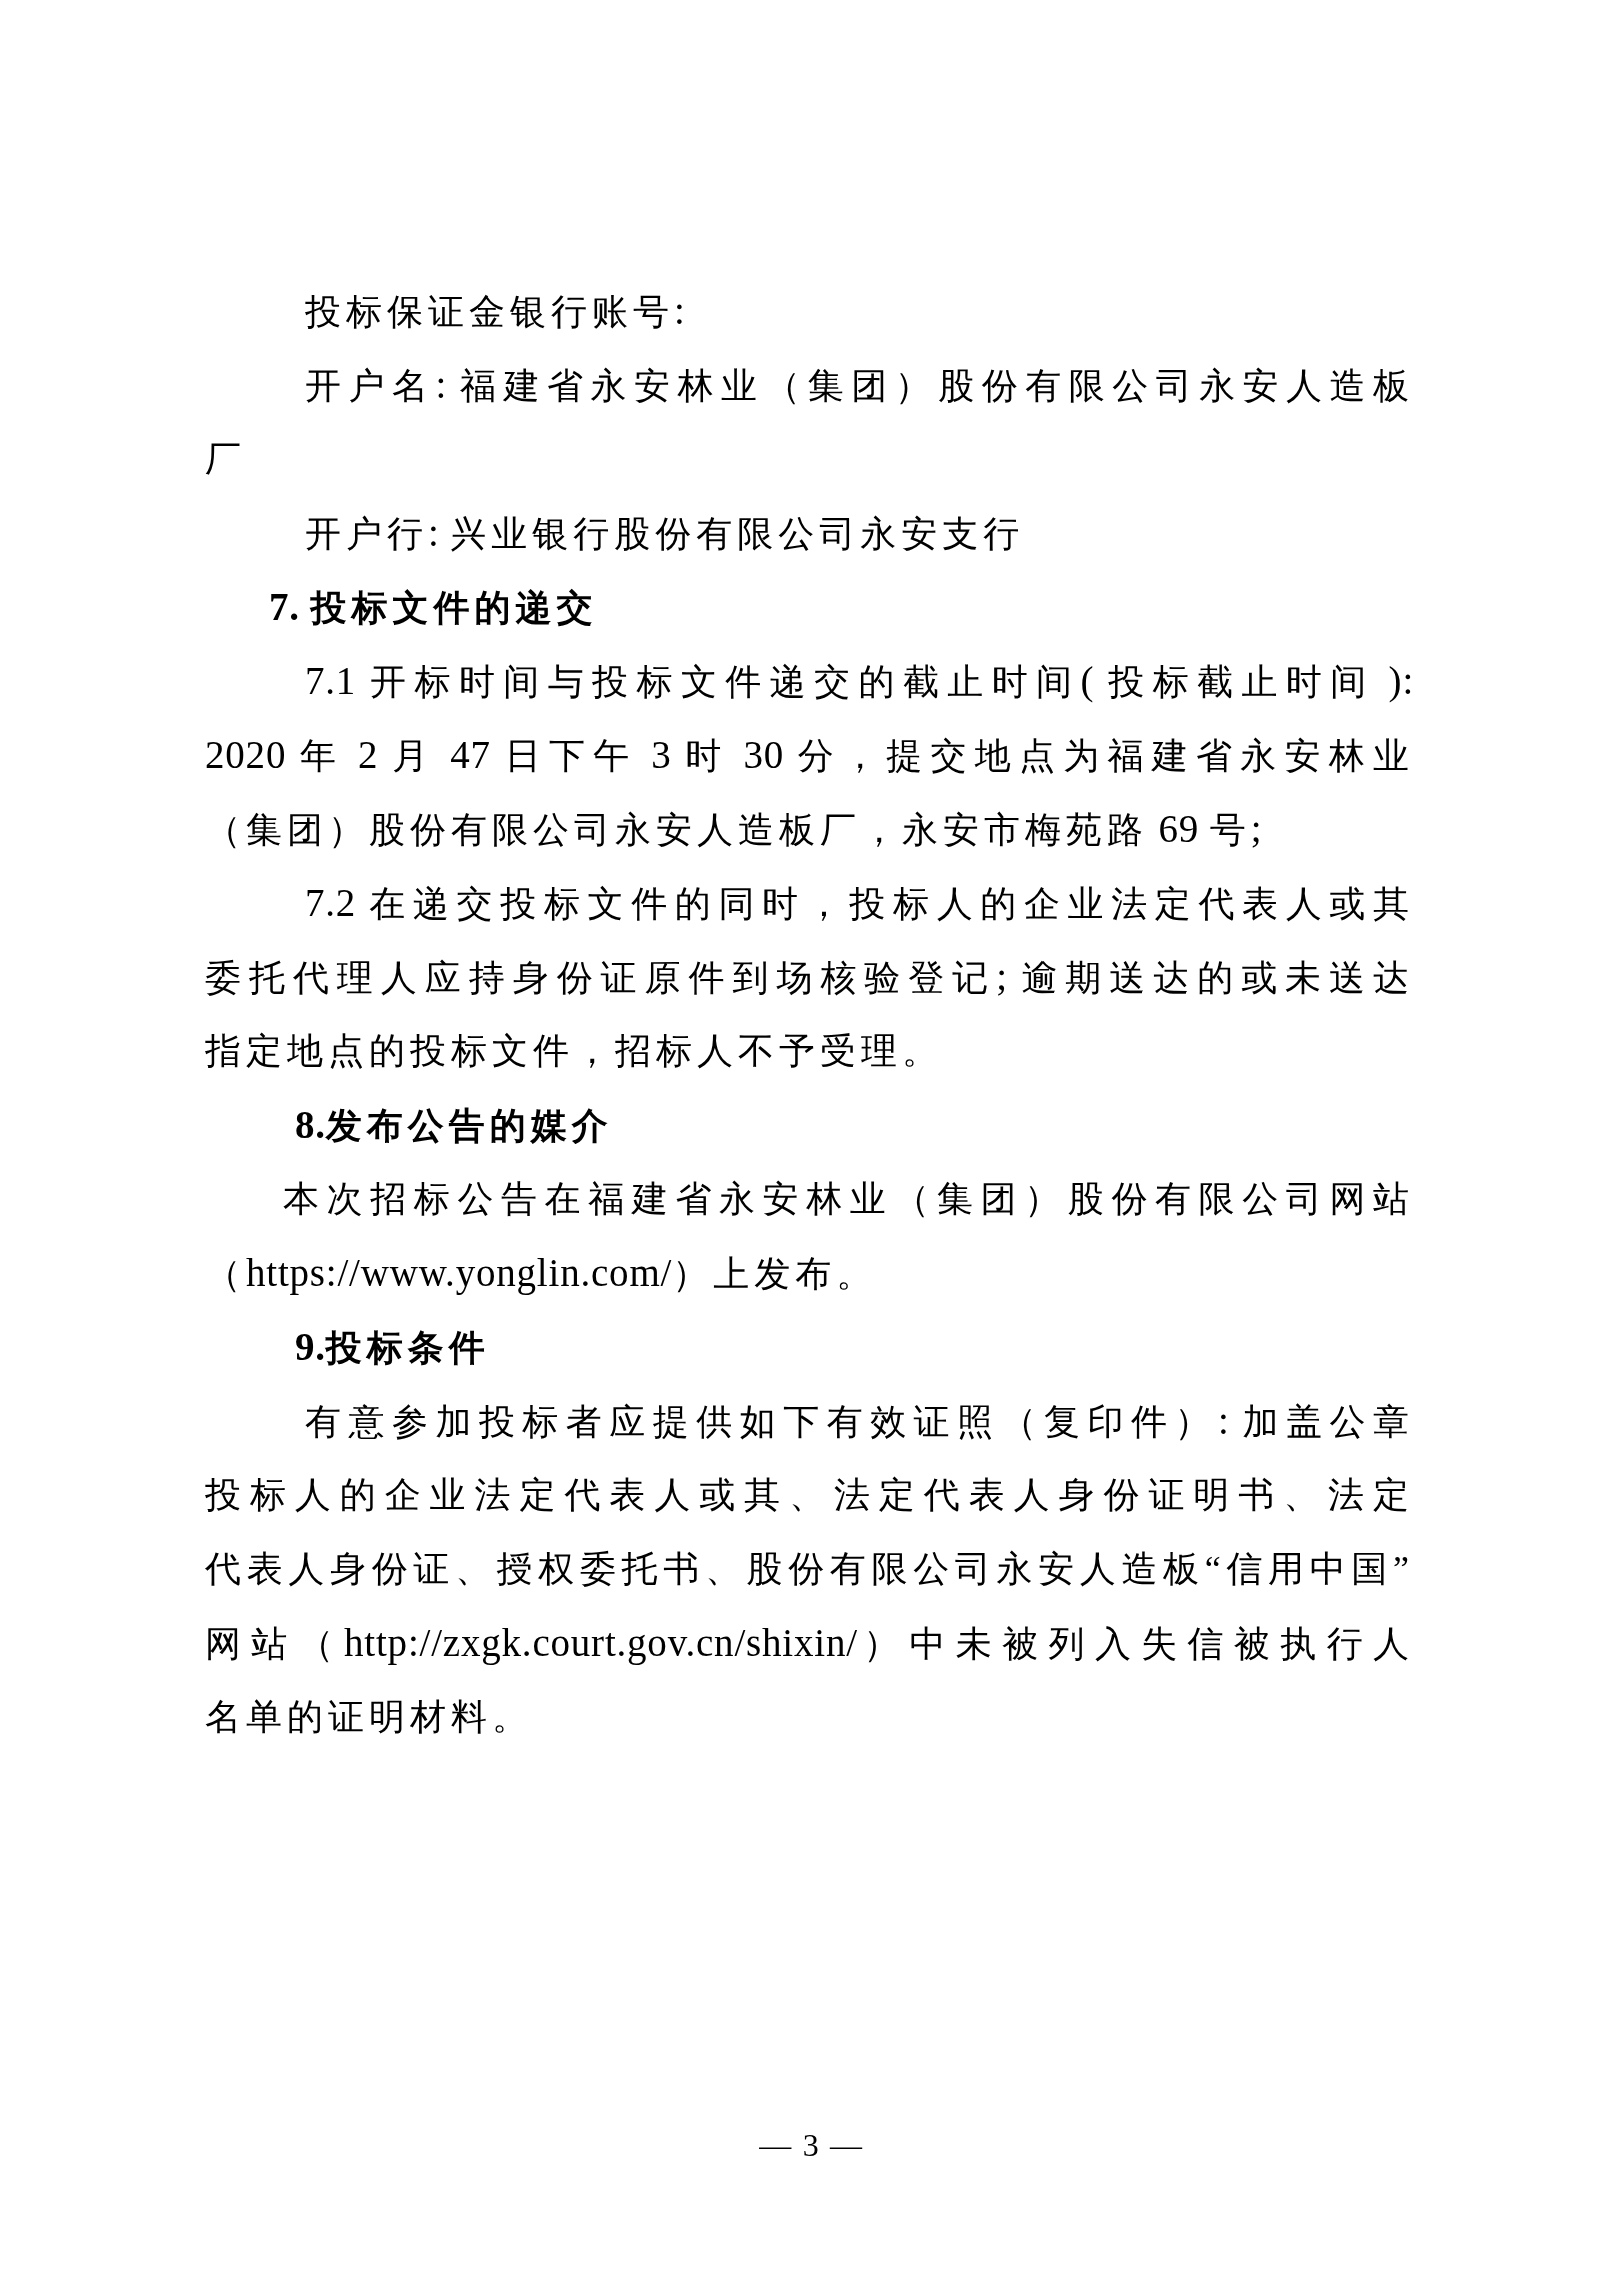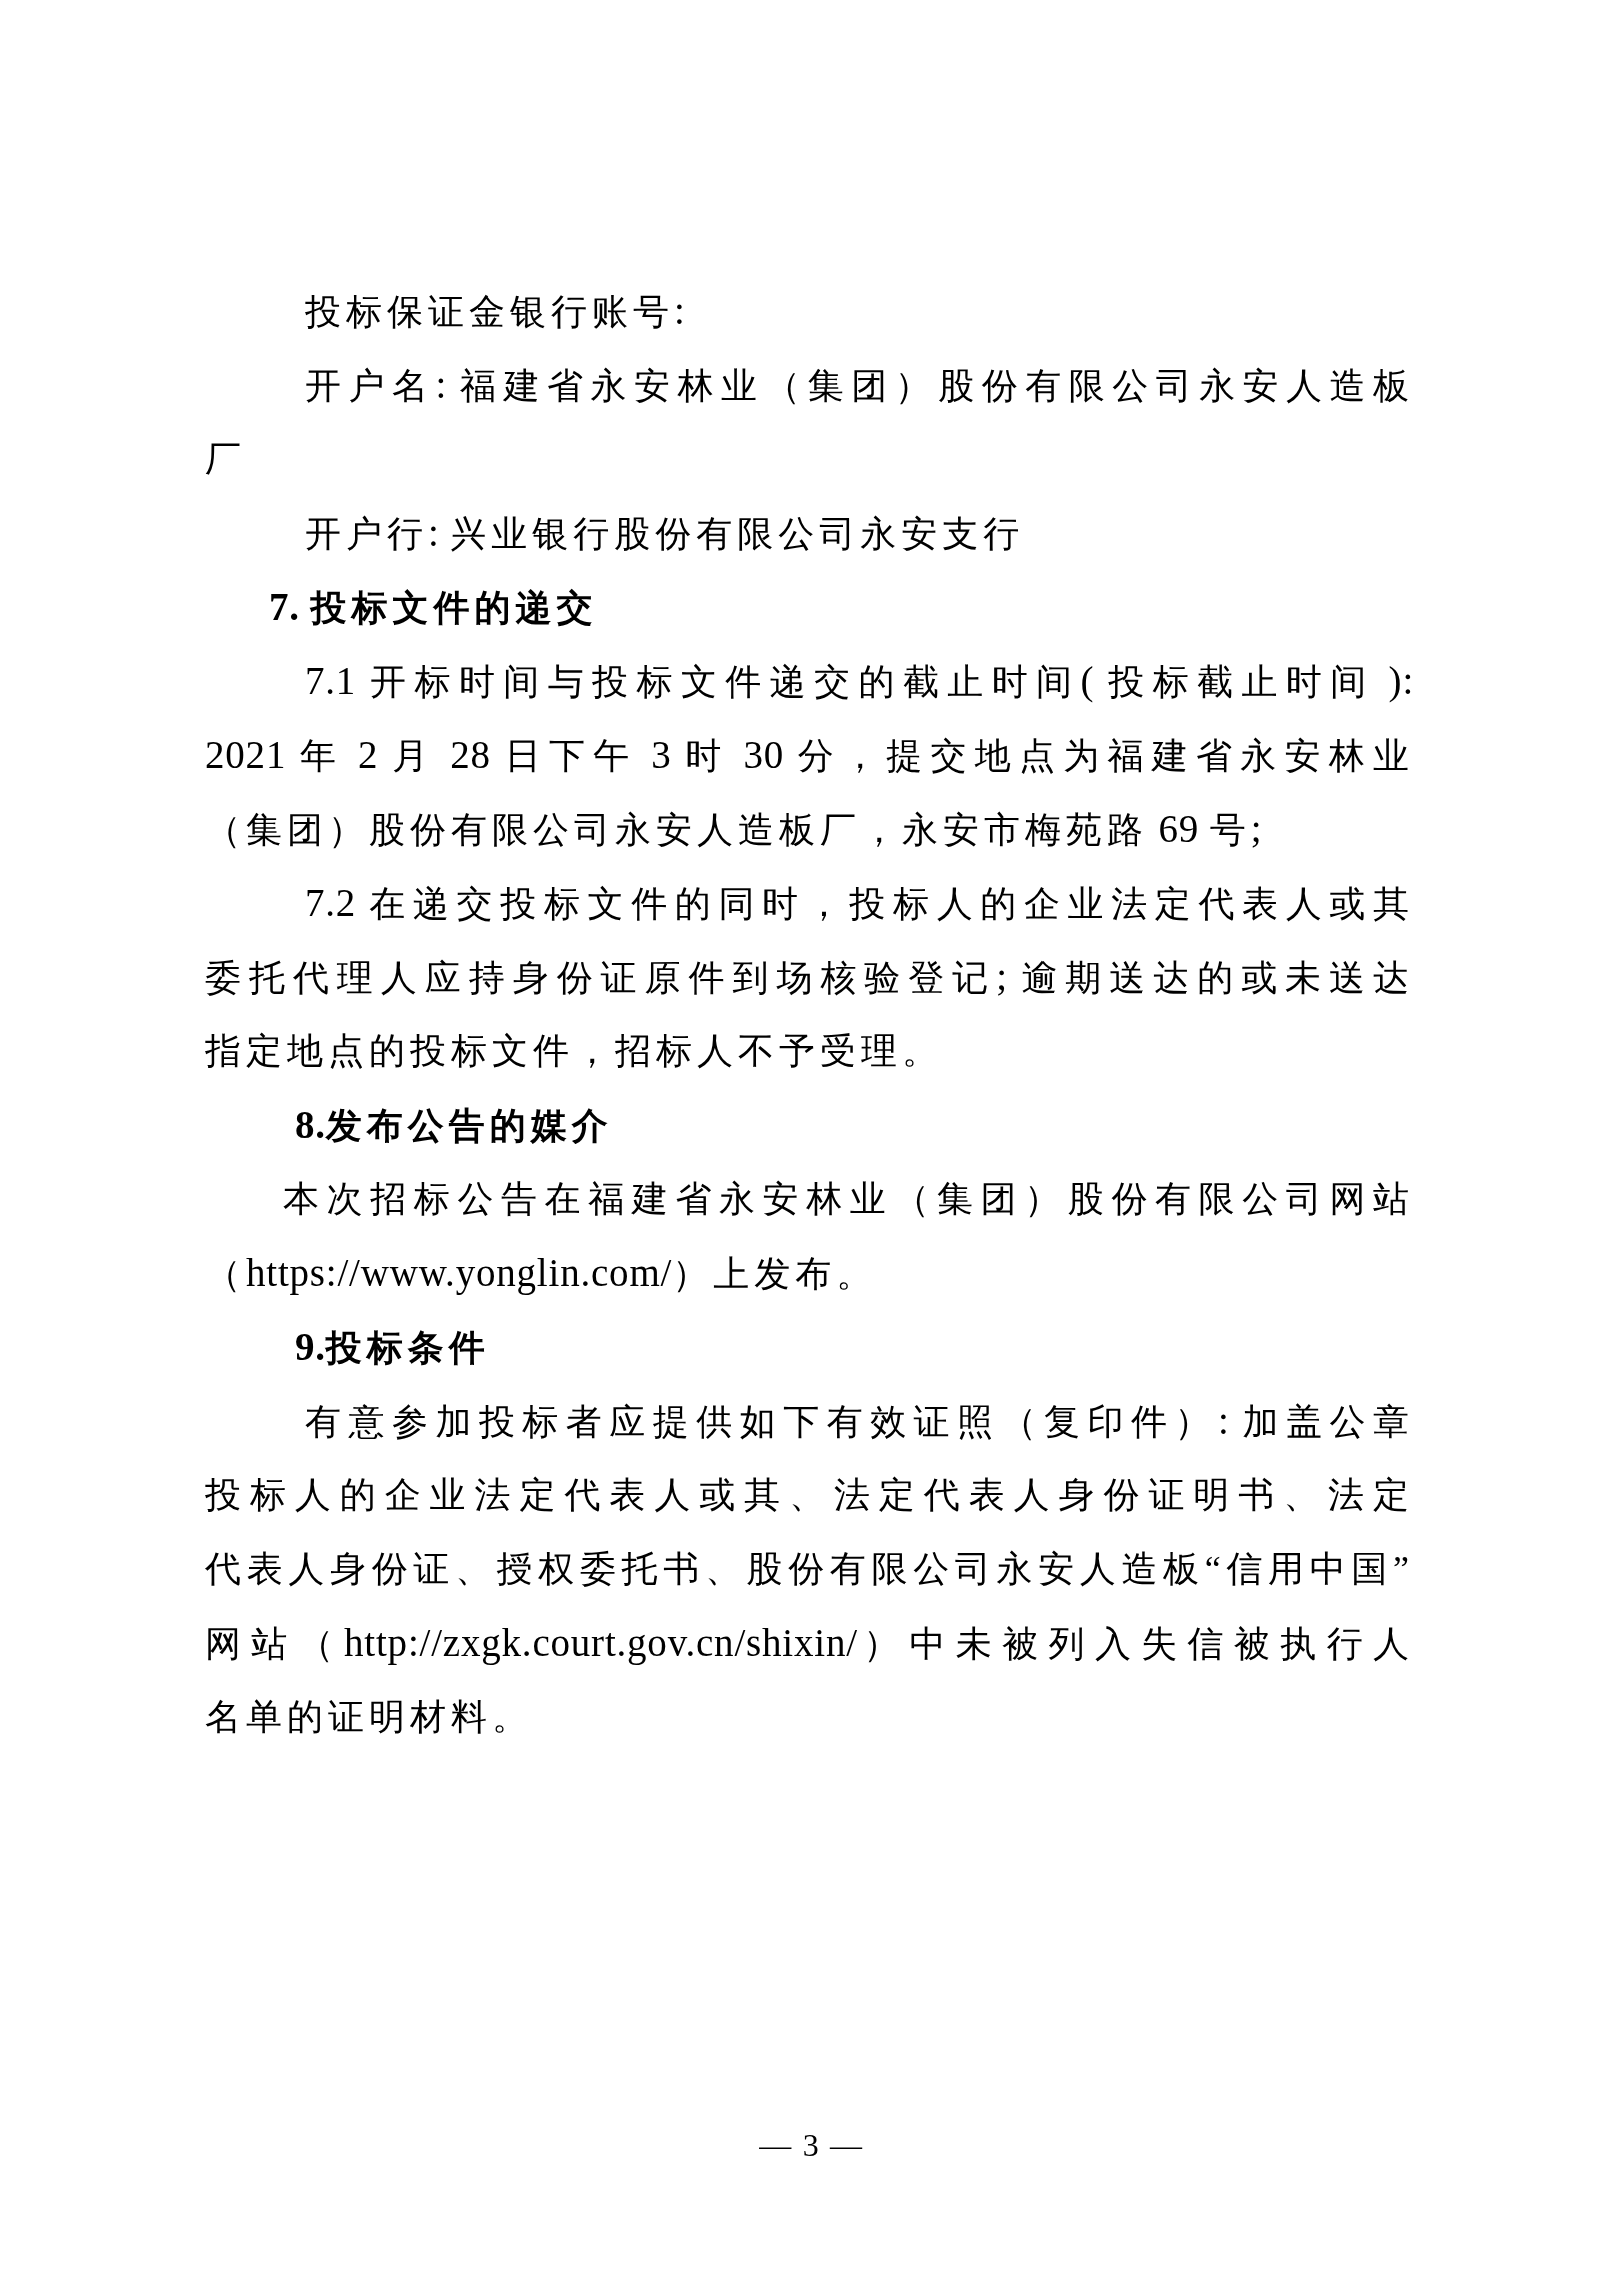--- a/index.html
+++ b/index.html
@@ -45,21 +45,21 @@
 <body>
 
 <div class="page">
   <div class="content">
     <div class="line ind">投标保证金银行账号<span class="lat">:</span></div>
     <div class="line ind just">开户名<span class="lat">: </span>福建省永安林业（集团）股份有限公司永安人造板</div>
     <div class="line">厂</div>
     <div class="line ind">开户行<span class="lat">: </span>兴业银行股份有限公司永安支行</div>
     <div class="line ind7 bold"><span class="lat">7. </span>投标文件的递交</div>
     <div class="line ind just"><span class="lat">7.1 </span>开标时间与投标文件递交的截止时间<span class="lat">( </span>投标截止时间<span class="lat"> ):</span></div>
-    <div class="line just"><span class="lat">2021 </span>年<span class="lat"> 2 </span>月<span class="lat"> 28 </span>日下午<span class="lat"> 3 </span>时<span class="lat"> 30 </span>分，提交地点为福建省永安林业</div>
+    <div class="line just"><span class="lat">2020 </span>年<span class="lat"> 2 </span>月<span class="lat"> 47 </span>日下午<span class="lat"> 3 </span>时<span class="lat"> 30 </span>分，提交地点为福建省永安林业</div>
     <div class="line">（集团）股份有限公司永安人造板厂，永安市梅苑路<span class="lat"> 69 </span>号<span class="lat">;</span></div>
     <div class="line ind just"><span class="lat">7.2 </span>在递交投标文件的同时，投标人的企业法定代表人或其</div>
     <div class="line just">委托代理人应持身份证原件到场核验登记<span class="lat">; </span>逾期送达的或未送达</div>
     <div class="line">指定地点的投标文件，招标人不予受理。</div>
     <div class="line indh bold"><span class="lat">8.</span>发布公告的媒介</div>
     <div class="line ind2 just">本次招标公告在福建省永安林业（集团）股份有限公司网站</div>
     <div class="line">（<span class="lat">https://www.yonglin.com/</span>）上发布。</div>
     <div class="line indh bold"><span class="lat">9.</span>投标条件</div>
     <div class="line ind just">有意参加投标者应提供如下有效证照（复印件）<span class="lat">: </span>加盖公章</div>
     <div class="line just">投标人的企业法定代表人或其、法定代表人身份证明书、法定</div>

